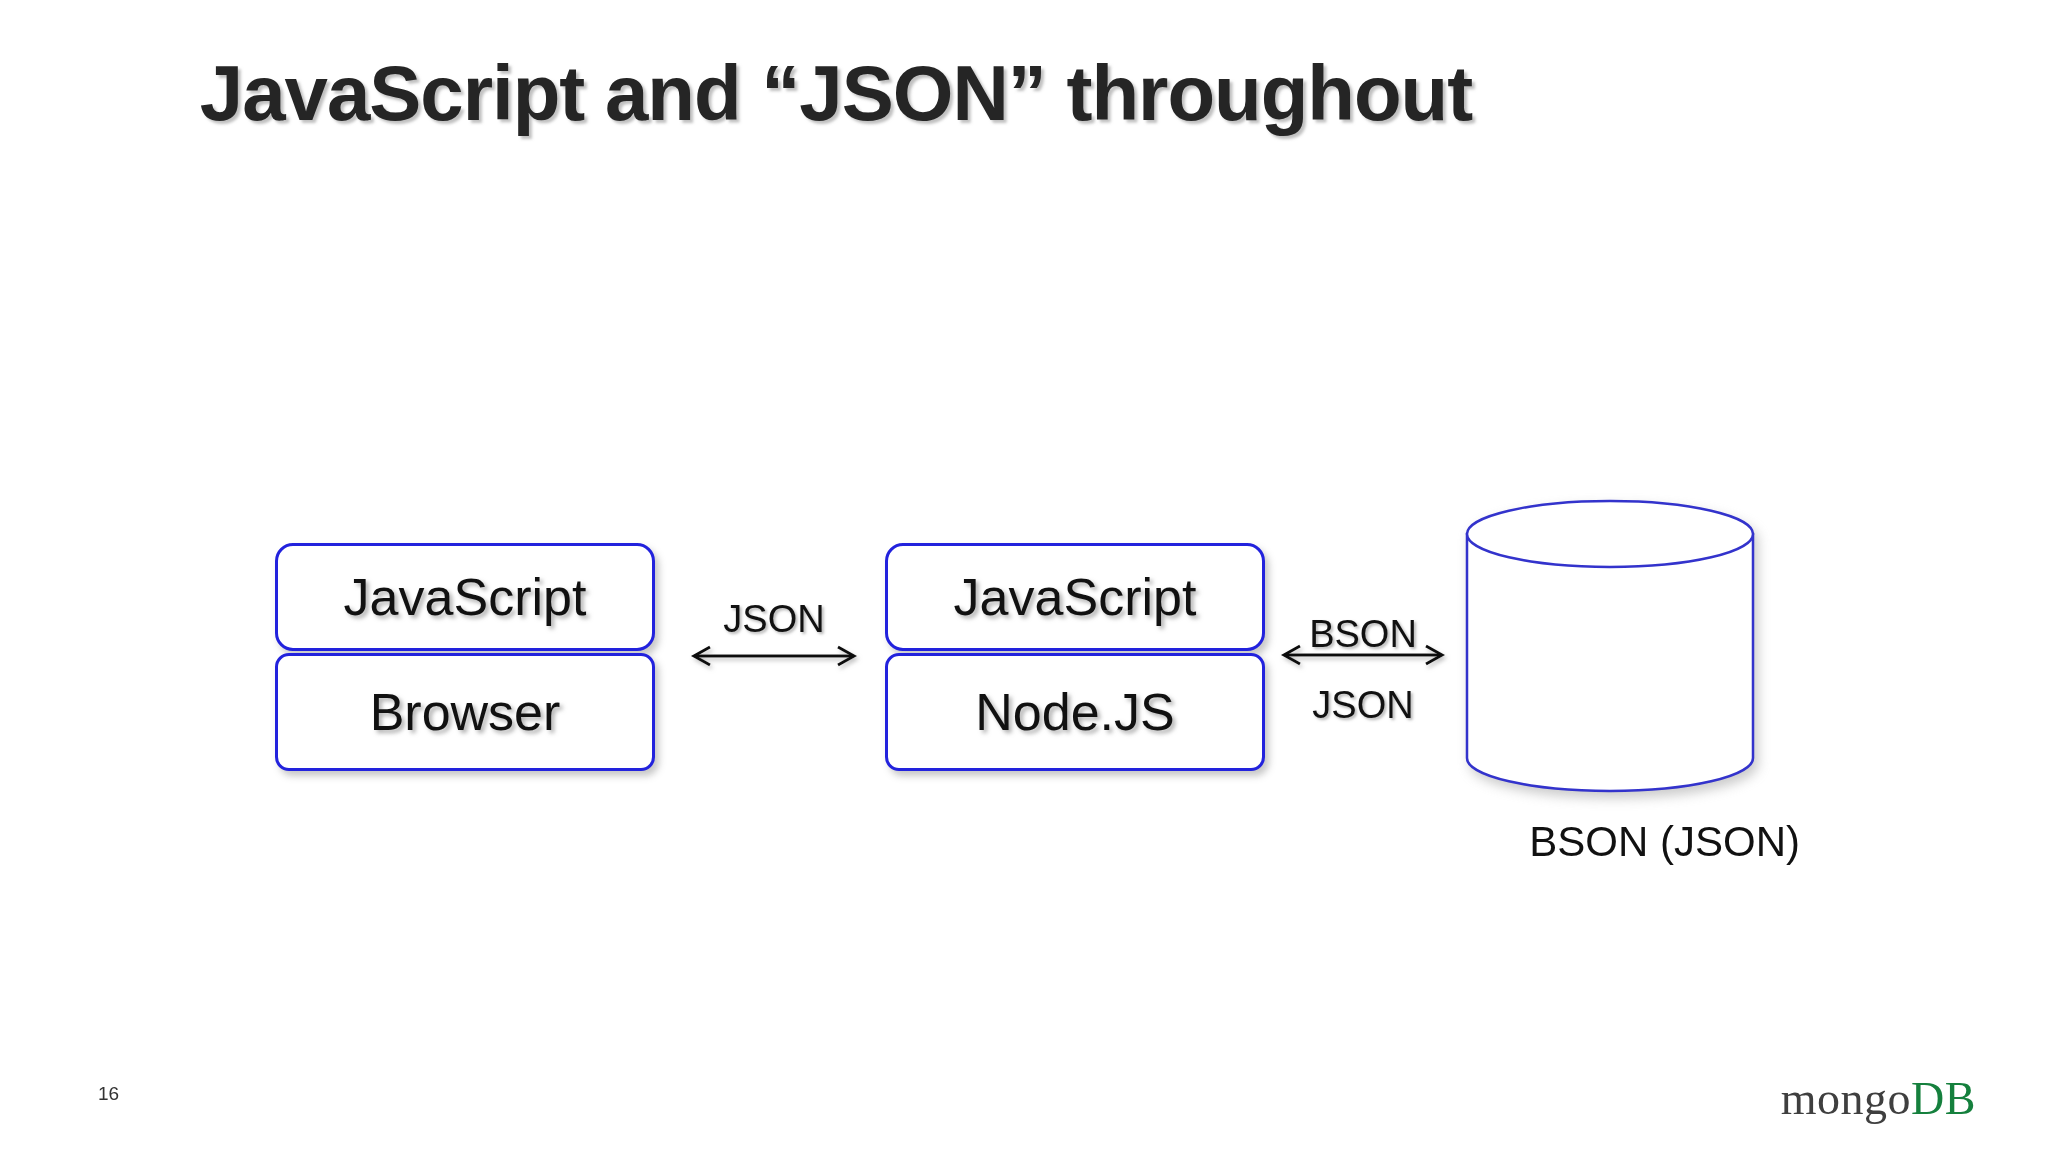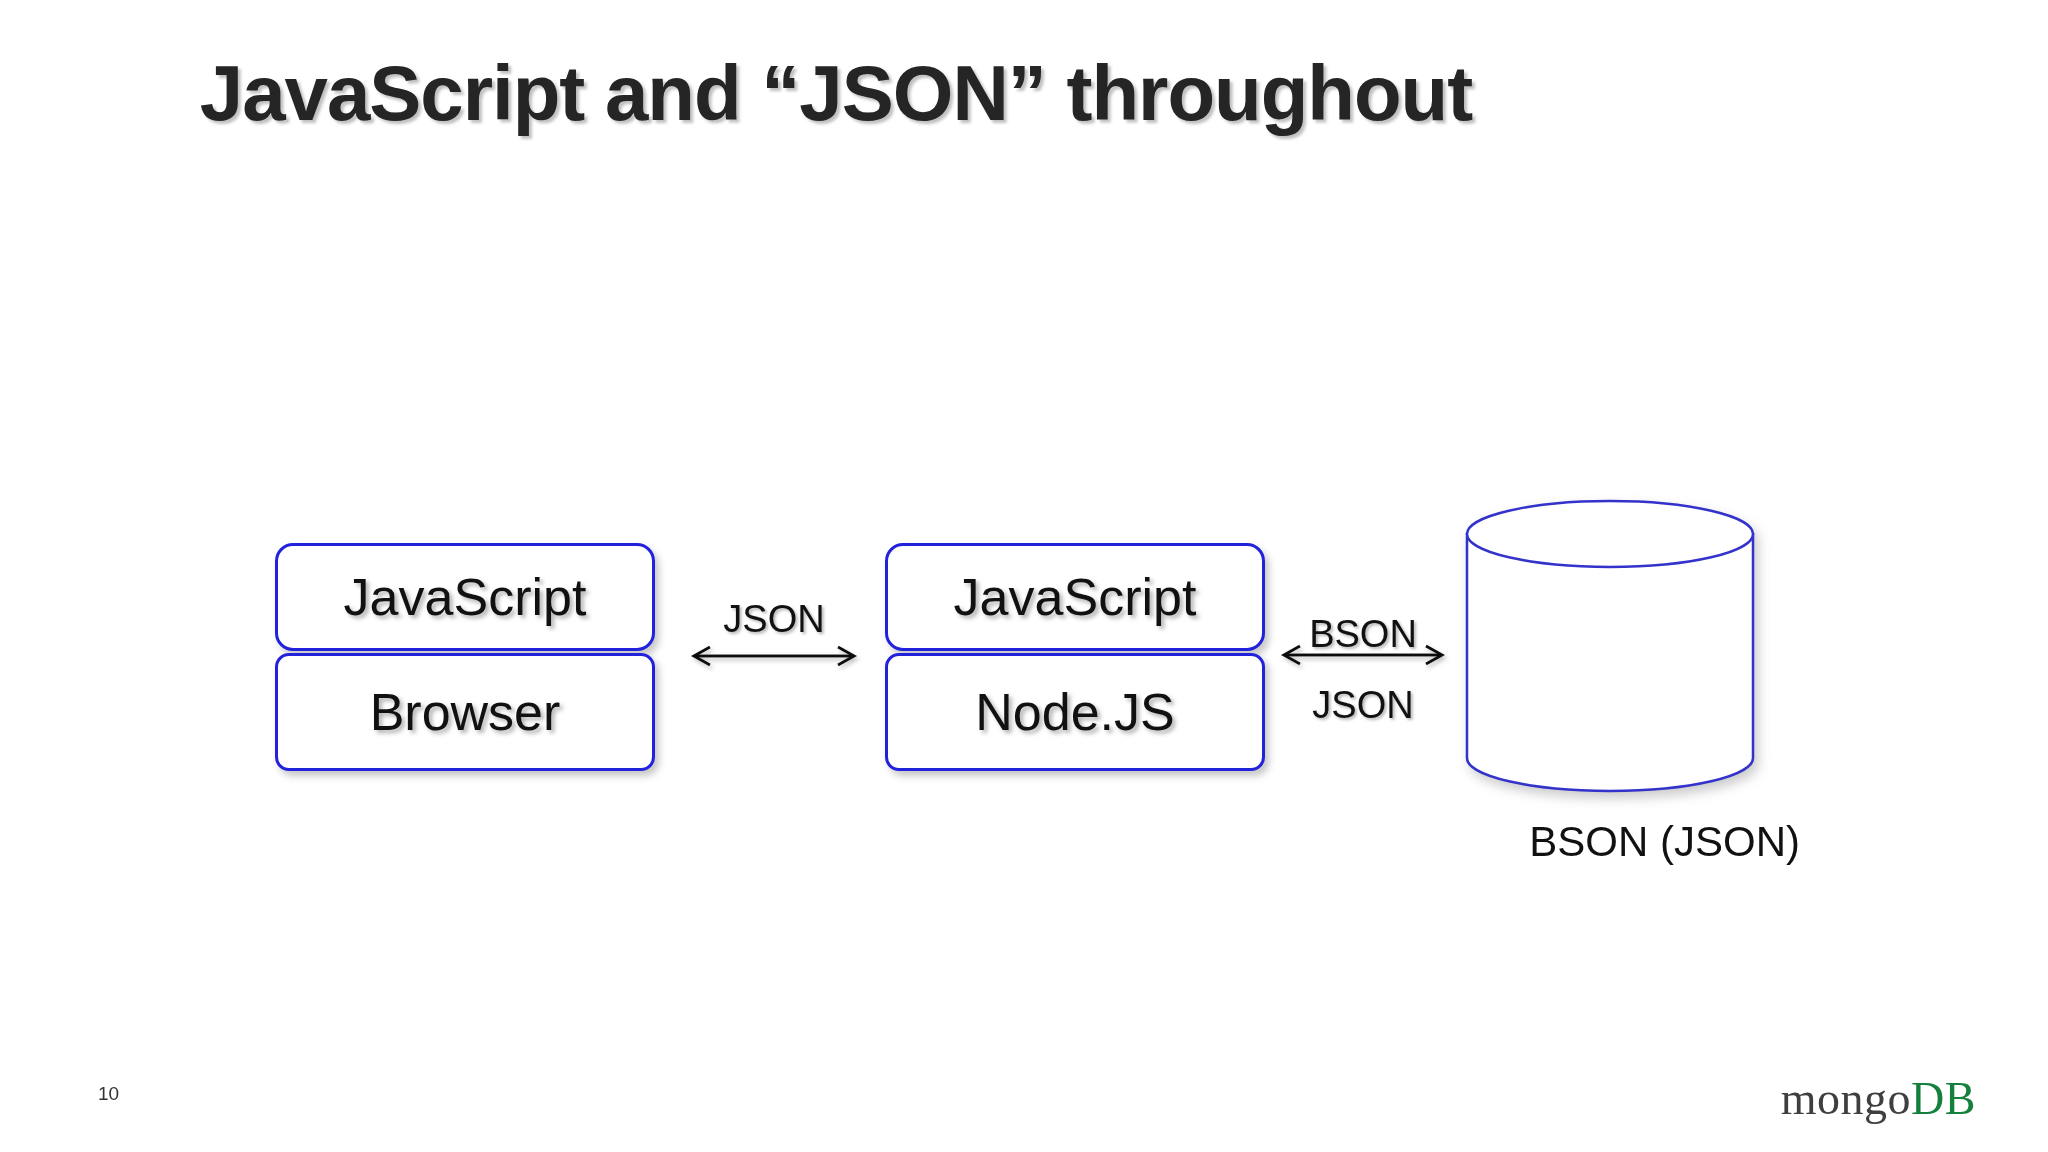--- a/index.html
+++ b/index.html
@@ -219,19 +219,19 @@
   <div id="database">
     <svg width="292" height="296" viewBox="0 0 292 296">
 
       <path d="M3,36 L3,260 A143,33 0 0 0 289,260 L289,36 Z" fill="#ffffff" stroke="#3333cc" stroke-width="2.5"></path>
 
       <ellipse cx="146" cy="36" rx="143" ry="33" fill="#ffffff" stroke="#3333cc" stroke-width="2.5"></ellipse>
     </svg>
   </div>
   <div id="database-caption">BSON (JSON)</div>
 
-  <div id="page-number">10</div>
+  <div id="page-number">16</div>
 
   <div id="mongodb-logo">
     <span class="logo-mongo">mongo</span><span class="logo-db">DB</span>
   </div>
 
 </div>
 
 </body></html>

